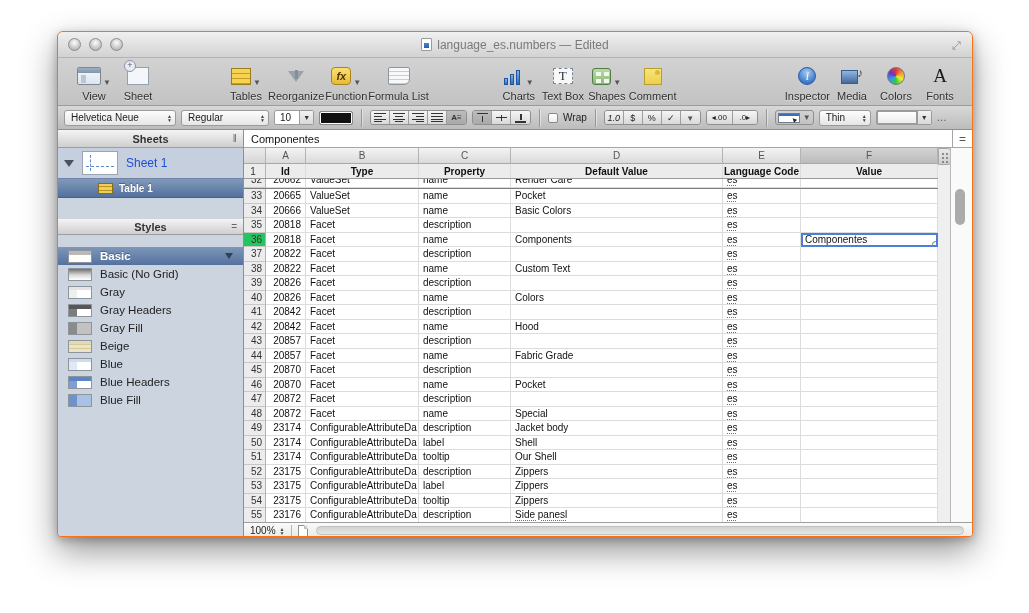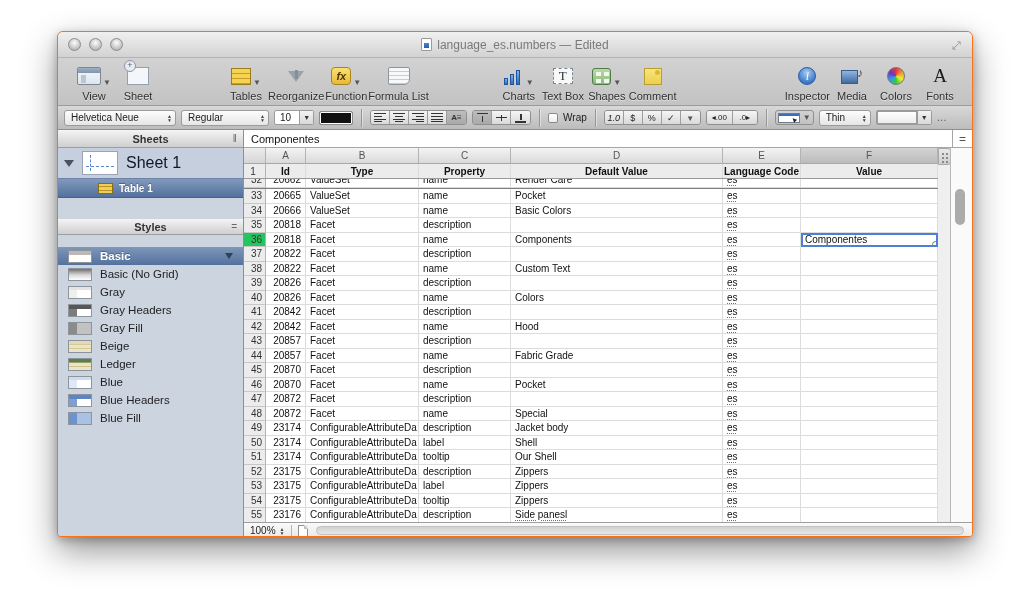--- a/index.html
+++ b/index.html
@@ -117,21 +117,21 @@
   .sidebar{width:186px;background:#ccd4e0;border-right:1px solid #8f8f8f;position:relative;flex:none;}
   .panehead{height:18px;background:linear-gradient(#f4f4f4,#cfcfcf);border-bottom:1px solid #9d9d9d;
      display:flex;align-items:center;justify-content:center;position:relative;
      font-size:11px;font-weight:bold;color:#333;}
   .panehead .phicon{position:absolute;right:6px;color:#666;font-size:10px;font-weight:normal;}
   .sheetrow{height:30px;display:flex;align-items:center;gap:8px;padding-left:6px;background:#c6cfde;}
   .disc{width:0;height:0;border-left:5px solid transparent;border-right:5px solid transparent;border-top:7px solid #4a5260;}
   .sheetthumb{width:36px;height:24px;background:#fff;border:1px solid #9aa4b2;position:relative;}
   .sheetthumb::before{content:"";position:absolute;left:7px;top:3px;bottom:3px;width:0;border-left:1px dashed #5b8ad0;}
   .sheetthumb::after{content:"";position:absolute;left:3px;bottom:7px;right:3px;height:0;border-top:1px dashed #5b8ad0;}
-  .sheetrow .slabel{font-size:16px;color:#0f172a;}
+  .sheetrow .slabel{font-size:12px;color:#1d4ed8;}
   .tablerow{height:20px;display:flex;align-items:center;gap:6px;padding-left:40px;
      background:linear-gradient(#8199bb,#53709d);border-top:1px solid #6d84a8;border-bottom:1px solid #47608c;}
   .tablerow .ticon{width:15px;height:11px;border:1px solid #8a6d12;
      background:repeating-linear-gradient(to bottom,#f2cf52 0 2.5px,#bb9225 2.5px 3.5px),#f2cf52;}
   .tablerow .slabel{font-size:10px;font-weight:bold;color:#fff;text-shadow:0 -1px 0 rgba(0,0,0,.3);}
   .styleslist{position:absolute;top:101px;left:0;right:0;}
   .stylerow{height:18px;display:flex;align-items:center;gap:8px;padding-left:10px;position:relative;}
   .stylerow .slabel{font-size:11.5px;color:#222;}
   .stylerow.selected{background:linear-gradient(#7e97ba,#54719e);}
   .stylerow.selected .slabel{color:#fff;font-weight:bold;text-shadow:0 -1px 0 rgba(0,0,0,.3);}
@@ -474,24 +474,20 @@
         </div>
         <div class="stylerow">
           <span class="sthumb th-grayfill"></span>
           <span class="slabel">Gray Fill</span>
         </div>
         <div class="stylerow">
           <span class="sthumb th-beige"></span>
           <span class="slabel">Beige</span>
         </div>
         <div class="stylerow">
-          <span class="sthumb th-ledger"></span>
-          <span class="slabel">Ledger</span>
-        </div>
-        <div class="stylerow">
           <span class="sthumb th-blue"></span>
           <span class="slabel">Blue</span>
         </div>
         <div class="stylerow">
           <span class="sthumb th-bluehead"></span>
           <span class="slabel">Blue Headers</span>
         </div>
         <div class="stylerow">
           <span class="sthumb th-bluefill"></span>
           <span class="slabel">Blue Fill</span>

